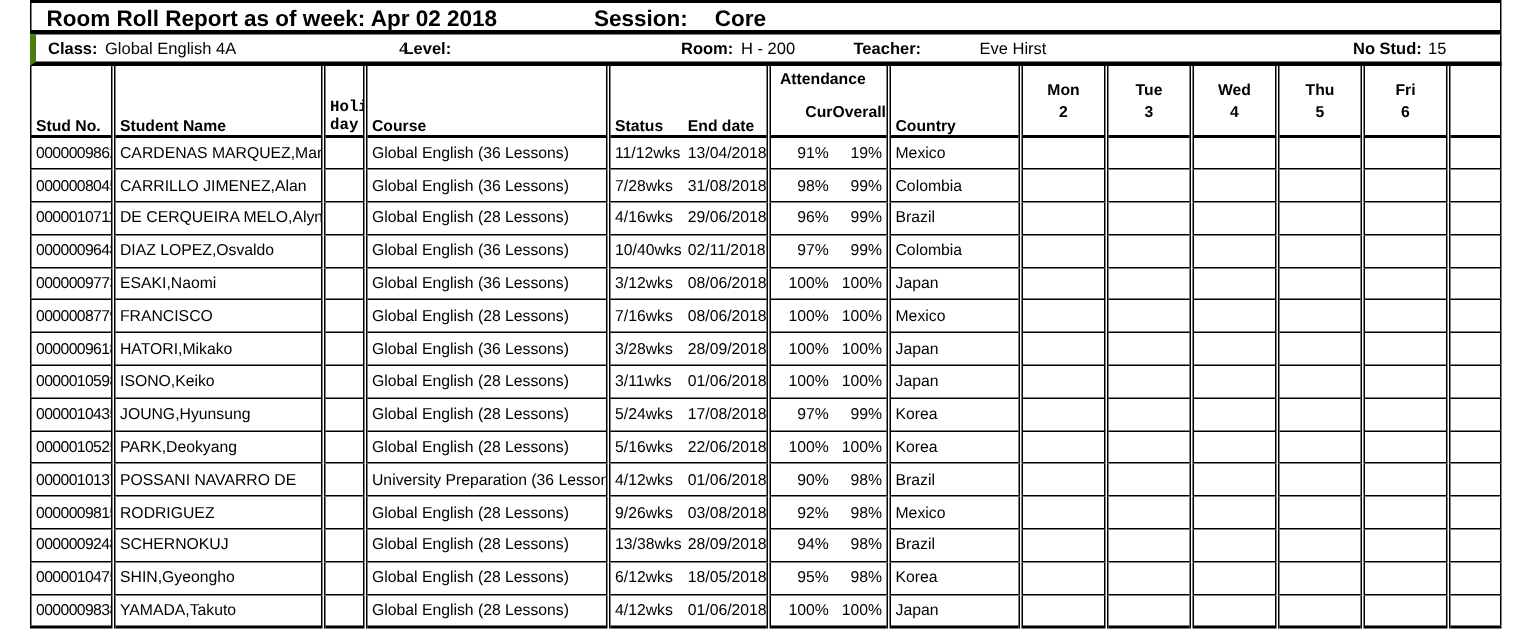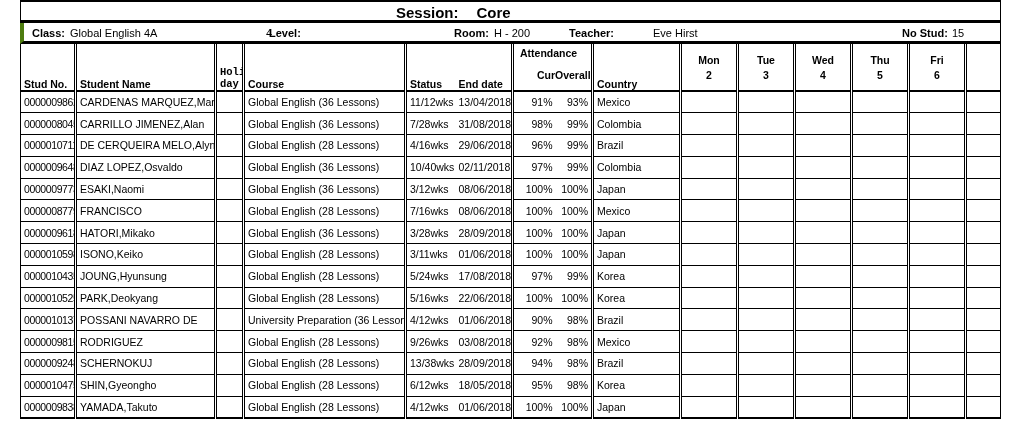--- a/index.html
+++ b/index.html
@@ -113,20 +113,21 @@
   td.col-cur, td.col-overall { text-align: right; padding-right: 7px; }
   td.col-overall { padding-right: 4px; }
 </style>
 </head>
 <body>
 
 <div id="page">
   <div class="report">
 
     <div class="title-row">
+      <span class="report-title">Room Roll Report as of week: Apr 02 2018</span>
       <span class="session">
         <span class="lbl">Session:</span><span>Core</span>
       </span>
     </div>
 
     <div class="class-row">
       <span class="lbl pos-class-lbl">Class:</span>
       <span class="pos-class-val">Global English 4A</span>
       <span class="lbl pos-level-lbl">Level:</span>
       <span class="pos-level-val">4</span>
@@ -200,21 +201,21 @@
       </thead>
       <tbody>
           <tr>
             <td class="col-stud-no">0000009862</td>
             <td class="col-name b-dbl">CARDENAS MARQUEZ,Maria</td>
             <td class="col-holiday b-dbl"></td>
             <td class="col-course b-dbl">Global English (36 Lessons)</td>
             <td class="col-status b-dbl">11/12wks</td>
             <td class="col-end-date">13/04/2018</td>
             <td class="col-cur b-dbl">91%</td>
-            <td class="col-overall">93%</td>
+            <td class="col-overall">19%</td>
             <td class="col-country b-dbl">Mexico</td>
             <td class="col-day b-dbl"></td>
             <td class="col-day b-dbl"></td>
             <td class="col-day b-dbl"></td>
             <td class="col-day b-dbl"></td>
             <td class="col-day b-dbl"></td>
             <td class="col-extra b-dbl"></td>
           </tr>
           <tr>
             <td class="col-stud-no">0000008045</td>

